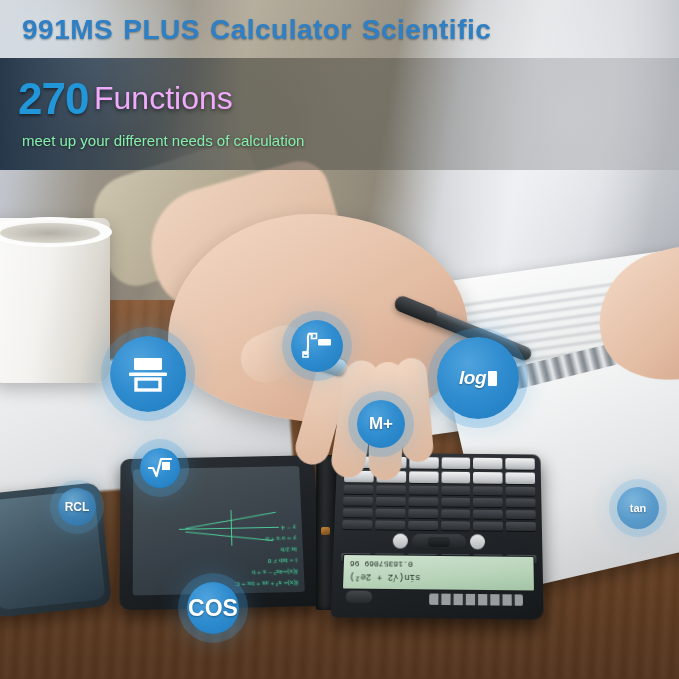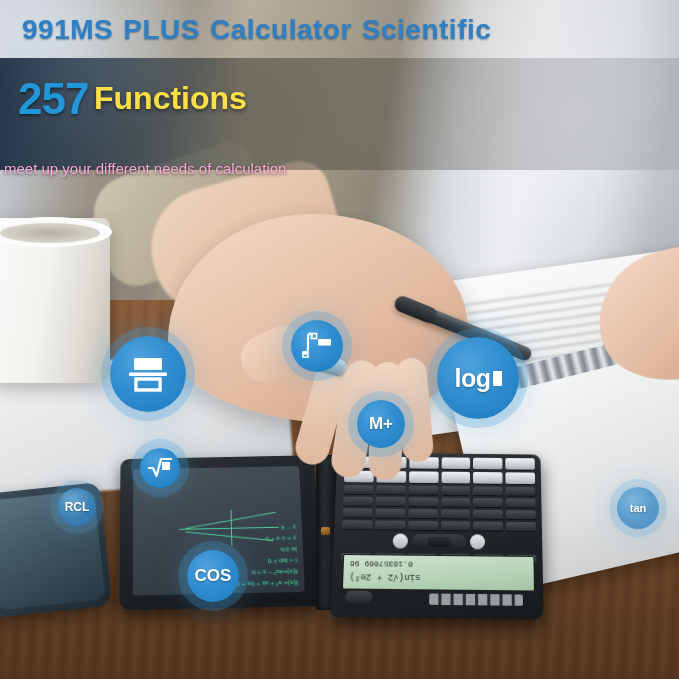--- a/index.html
+++ b/index.html
@@ -283,29 +283,28 @@
       rgba(120,122,126,.34) 82%, rgba(150,152,156,.30) 100%);
   }
   .bignum{
     position:absolute;left:18px;top:74px;
     font-size:44px;font-weight:bold;color:#2196d8;
     font-family:"Liberation Sans",sans-serif;letter-spacing:-1px;
     text-shadow:0 2px 3px rgba(0,0,0,.45);
   }
   .bigword{
     position:absolute;left:94px;top:80px;
-    font-size:32px;font-weight:bold;color:#fde047;
+    font-size:32px;font-weight:normal;color:#f0abfc;
     font-family:"Liberation Sans",sans-serif;
     text-shadow:0 2px 4px rgba(0,0,0,.55);
   }
   .subtitle{
-    position:absolute;left:4px;top:132px;
-    font-size:15px;color:#f9a8d4;font-family:"Liberation Sans",sans-serif;
+    position:absolute;left:22px;top:132px;
+    font-size:15px;color:#86efac;font-family:"Liberation Sans",sans-serif;
     text-shadow:0 1px 3px rgba(0,0,0,.6);
-    margin-top:28px;
   }
 
   
   .badge{
     position:absolute;border-radius:50%;
     display:flex;align-items:center;justify-content:center;
     color:#fff;font-family:"Liberation Sans",sans-serif;font-weight:bold;
     background:radial-gradient(circle at 38% 32%, #4fa3dd 0%, #2f8ccf 48%, #1f7bbf 100%);
     box-shadow:0 0 0 9px rgba(70,160,220,.26), 0 0 24px 10px rgba(70,160,220,.20);
     text-shadow:0 1px 2px rgba(0,0,0,.35);
@@ -319,24 +318,24 @@
 
   
   #b-fraction{left:110px;top:336px;width:76px;height:76px;}
   #b-integral{left:291px;top:320px;width:52px;height:52px;}
   #b-log{left:437px;top:337px;width:82px;height:82px;}
   #b-sin{left:580px;top:408px;width:58px;height:58px;font-size:22px;}
   #b-mplus{left:357px;top:400px;width:48px;height:48px;font-size:17px;}
   #b-sqrt{left:140px;top:448px;width:40px;height:40px;}
   #b-tan{left:617px;top:487px;width:42px;height:42px;font-size:11px;}
   #b-rcl{left:58px;top:488px;width:38px;height:38px;font-size:12px;}
-  #b-cos{left:187px;top:550px;width:52px;height:52px;font-size:17px;}
+  #b-cos{left:187px;top:582px;width:52px;height:52px;font-size:23px;}
   #b-ln{left:511px;top:542px;width:52px;height:52px;font-size:26px;}
 
-  #b-log .logtxt{font-size:25px;letter-spacing:-.5px;}
+  #b-log .logtxt{font-size:19px;letter-spacing:-.5px;font-style:italic;}
   #b-log .sub{
     display:inline-block;width:9px;height:15px;background:#fff;
     margin-left:2px;border-radius:1px;vertical-align:-2px;
   }
 </style>
 </head>
 <body>
 
 <div id="scene">
 
@@ -481,21 +480,21 @@
   </div>
 
   <div class="header">
     <div class="band"></div>
     <div class="darkband"></div>
 
     <div class="title">
       <span>991MS</span><span>PLUS</span><span>Calculator</span><span>Scientific</span>
     </div>
 
-    <div class="bignum">257</div>
+    <div class="bignum">270</div>
     <div class="bigword">Functions</div>
     <div class="subtitle">meet up your different needs of calculation</div>
   </div>
 
   <div class="badge" id="b-fraction">
     <svg width="42" height="42" viewBox="0 0 42 42">
       <rect x="7" y="5" width="28" height="12" fill="#fff" rx="1"></rect>
       <rect x="2" y="19.5" width="38" height="3.5" fill="#fff" rx="1"></rect>
       <rect x="9" y="26" width="24" height="11" fill="none" stroke="#fff" stroke-width="3.4"></rect>
     </svg>

